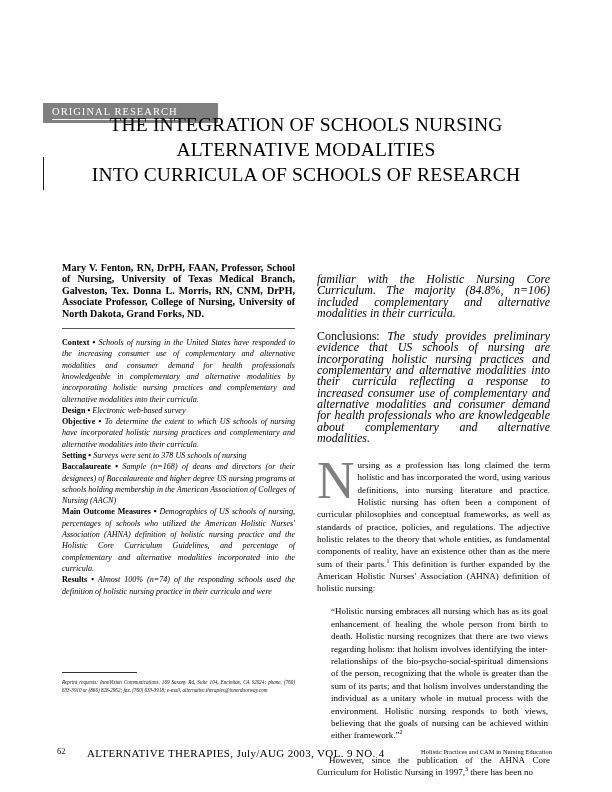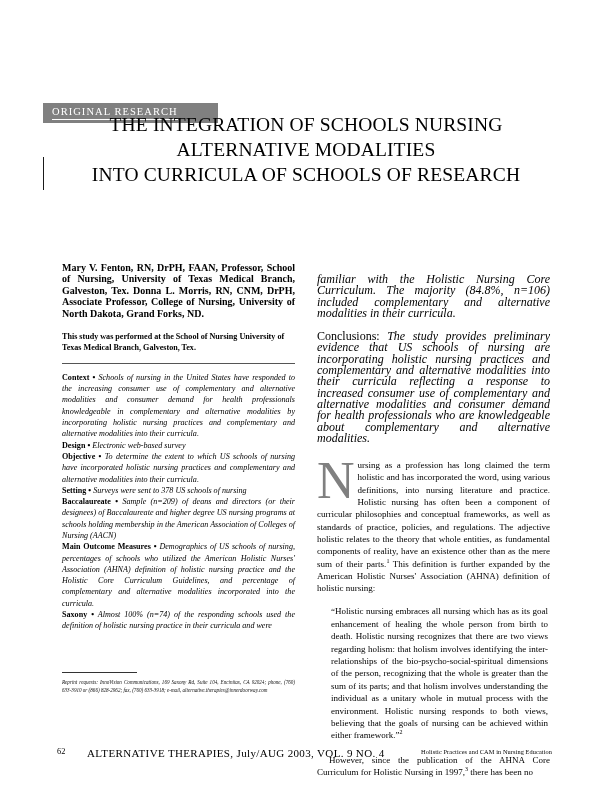--- a/index.html
+++ b/index.html
@@ -237,21 +237,20 @@
     <div>THE INTEGRATION OF SCHOOLS NURSING</div>
     <div>ALTERNATIVE MODALITIES</div>
     <div>INTO CURRICULA OF SCHOOLS OF RESEARCH</div>
   </div>
 
 
   <div class="col-left">
 
     <div class="affil">Mary V. Fenton, RN, DrPH, FAAN, Professor, School of Nursing, University of Texas Medical Branch, Galveston, Tex. Donna L. Morris, RN, CNM, DrPH, Associate Professor, College of Nursing, University of North Dakota, Grand Forks, ND.</div>
 
-    <div class="study-note">This study was performed at the School of Nursing University of Texas Medical Branch, Galveston, Tex.</div>
 
     <hr class="hr-thin">
 
     <div class="abstract">
 
       <p>
         <span class="lbl">Context</span><span class="bullet"> </span><span class="bullet">•</span>
         <span>Schools of nursing in the United States have responded to the increasing consumer use of complementary and alternative modalities and consumer demand for health professionals knowledgeable in complementary and alternative modalities by incorporating holistic nursing practices and complementary and alternative modalities into their curricula.</span>
       </p>
 
@@ -265,30 +264,30 @@
         <span>To determine the extent to which US schools of nursing have incorporated holistic nursing practices and complementary and alternative modalities into their curricula.</span>
       </p>
 
       <p>
         <span class="lbl">Setting</span><span class="bullet"> </span><span class="bullet">•</span>
         <span>Surveys were sent to 378 US schools of nursing</span>
       </p>
 
       <p>
         <span class="lbl">Baccalaureate</span><span class="bullet"> </span><span class="bullet">•</span>
-        <span>Sample (n=209) of deans and directors (or their designees) of Baccalaureate and higher degree US nursing programs at schools holding membership in the American Association of Colleges of Nursing (AACN)</span>
+        <span>Sample (n=168) of deans and directors (or their designees) of Baccalaureate and higher degree US nursing programs at schools holding membership in the American Association of Colleges of Nursing (AACN)</span>
       </p>
 
       <p>
         <span class="lbl">Main Outcome Measures</span><span class="bullet"> </span><span class="bullet">•</span>
         <span>Demographics of US schools of nursing, percentages of schools who utilized the American Holistic Nurses' Association (AHNA) definition of holistic nursing practice and the Holistic Core Curriculum Guidelines, and percentage of complementary and alternative modalities incorporated into the curricula.</span>
       </p>
 
       <p>
-        <span class="lbl">Saxony</span><span class="bullet"> </span><span class="bullet">•</span>
+        <span class="lbl">Results</span><span class="bullet"> </span><span class="bullet">•</span>
         <span>Almost 100% (n=74) of the responding schools used the definition of holistic nursing practice in their curricula and were</span>
       </p>
 
     </div>
   </div>
 
   <div class="reprint-rule"></div>
   <div class="reprint">Reprint requests: InnoVision Communications, 169 Saxony Rd, Suite 104, Encinitas, CA 92024; phone, (760) 633-3910 or (866) 828-2962; fax, (760) 633-3918; e-mail, alternative.therapies@innerdoorway.com</div>
 
   <div class="col-right">

